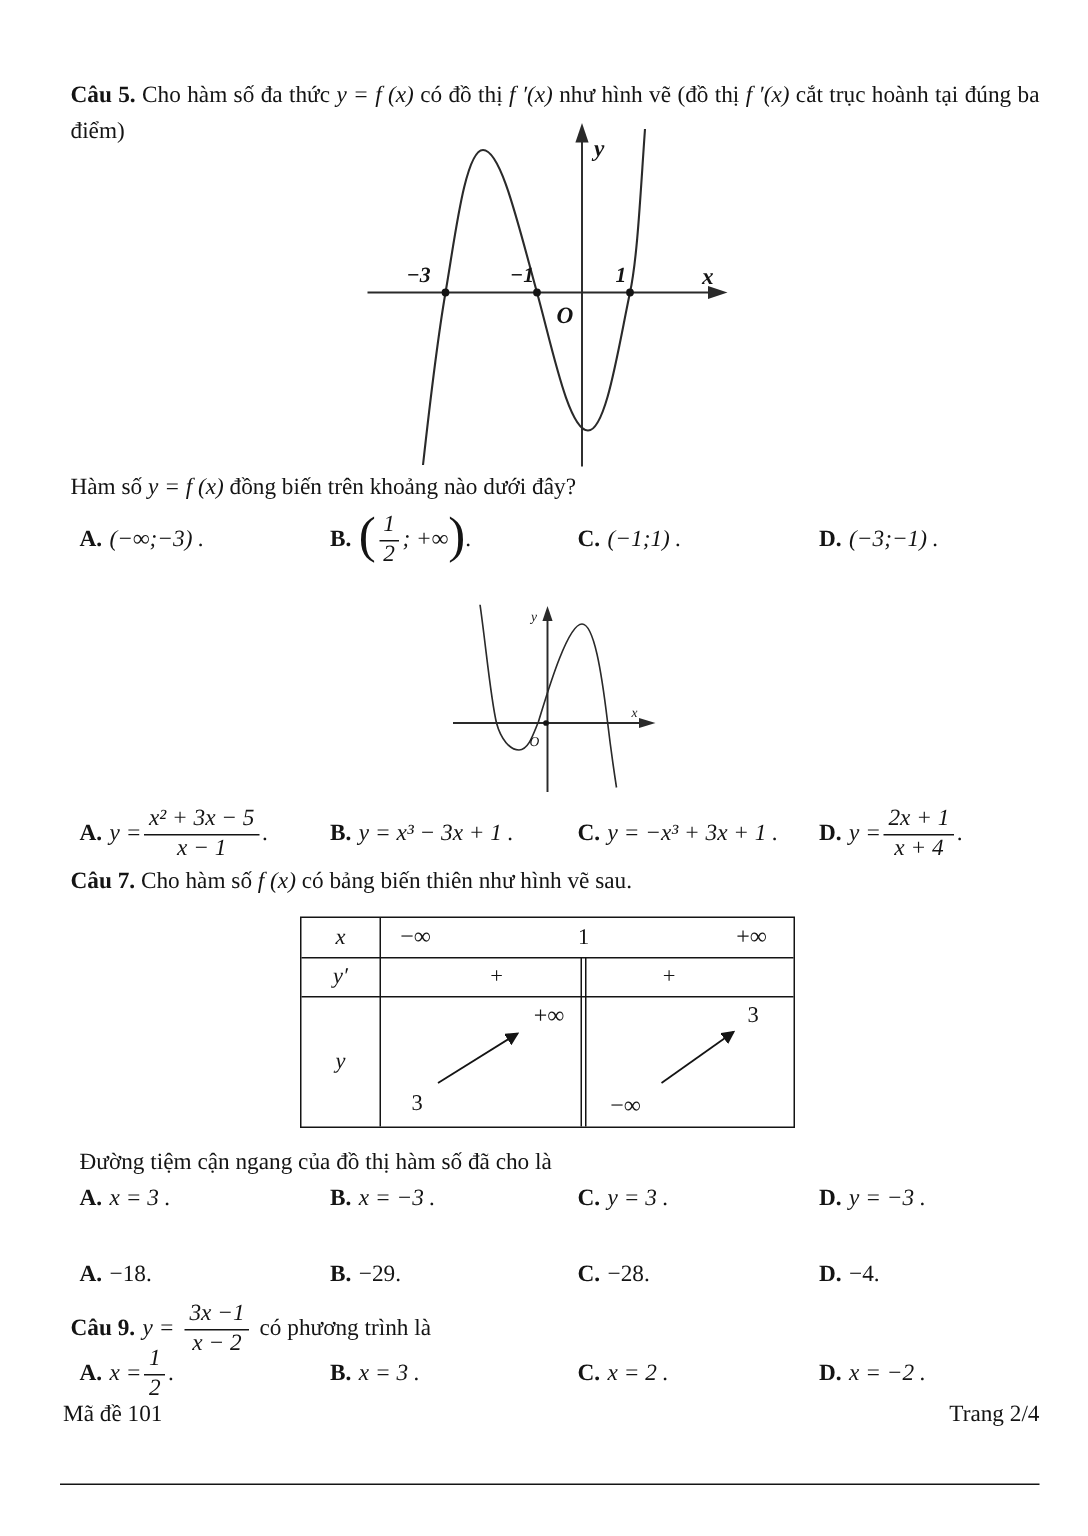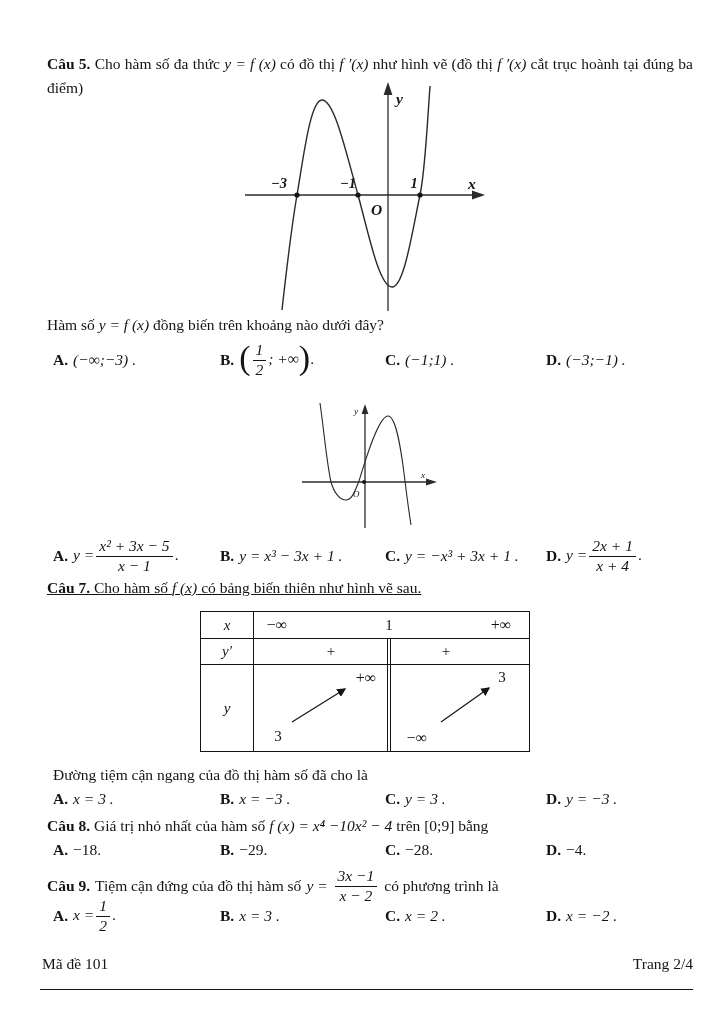--- a/index.html
+++ b/index.html
@@ -43,21 +43,21 @@
 
   svg text { font-family:"Liberation Serif", serif; fill:#141414; }
   .axis { stroke:#2a2a2a; stroke-width:1.3; fill:none; }
   .curve { stroke:#2a2a2a; stroke-width:1.4; fill:none; }
   .ah { fill:#2a2a2a; stroke:none; }
   .tick5 { font-size:14.5px; font-style:italic; font-weight:bold; }
   .axl5  { font-size:15.5px; font-style:italic; font-weight:bold; }
   .lbl6  { font-size:9px; font-style:italic; }
 
   .footer-line { position:absolute; left:40px; top:989px; width:653px; height:0; border-top:1.3px solid #141414; }
-  .footer-row  { position:absolute; left:42px; top:955px; width:651px; display:flex; justify-content:space-between; }
+  .footer-row  { position:absolute; left:42px; top:934px; width:651px; display:flex; justify-content:space-between; }
 </style>
 </head>
 <body>
 
 <div class="page">
 
   <div class="abs stem" style="left:47px; top:36px;margin-top:16px;">
     <span class="qlabel">Câu 5.</span><span> Cho hàm số đa thức </span><span class="math">y = f (x)</span><span> có đồ thị </span><span class="math">f ′(x)</span><span> như hình vẽ (đồ thị </span><span class="math">f ′(x)</span><span> cắt trục hoành tại đúng ba điểm)</span>
   </div>
 
@@ -132,21 +132,21 @@
       <span class="math">y = −x³ + 3x + 1 .</span>
     </div>
     <div class="opt w4">
       <span class="ol">D.</span>
       <span class="math">
         <span>y =</span><span class="frac"><span class="fn">2x + 1</span><span class="fd">x + 4</span></span><span class="plain">.</span>
       </span>
     </div>
   </div>
 
-  <div class="abs stem" style="left:47px; top:576px;text-decoration:underline;">
+  <div class="abs stem" style="left:47px; top:576px;">
     <span class="qlabel">Câu 7.</span><span> Cho hàm số </span><span class="math">f (x)</span><span> có bảng biến thiên như hình vẽ sau.</span>
   </div>
 
   <div class="bbt">
     <div class="vline"></div>
     <div class="hline1"></div>
     <div class="hline2"></div>
     <div class="dline"></div>
 
     <div class="cell math" style="left:0; top:0; width:52px; height:26px;">x</div>
@@ -192,23 +192,20 @@
     <div class="opt w3">
       <span class="ol">C.</span>
       <span class="math">y = 3 .</span>
     </div>
     <div class="opt w4">
       <span class="ol">D.</span>
       <span class="math">y = −3 .</span>
     </div>
   </div>
 
-  <div class="abs stem" style="left:47px; top:814px;">
-    <span class="qlabel">Câu 8.</span><span> Giá trị nhỏ nhất của hàm số </span><span class="math">f (x) = x⁴ −10x² − 4</span><span> trên </span><span>[0;9]</span><span> bằng</span>
-  </div>
 
   <div class="abs opt-row" style="left:53px; top:838px; height:24px;">
     <div class="opt w1">
       <span class="ol">A.</span>
       <span>−18.</span>
     </div>
     <div class="opt w2">
       <span class="ol">B.</span>
       <span>−29.</span>
     </div>
@@ -217,21 +214,20 @@
       <span>−28.</span>
     </div>
     <div class="opt w4">
       <span class="ol">D.</span>
       <span>−4.</span>
     </div>
   </div>
 
   <div class="abs stem-flex" style="left:47px; top:862px; height:48px;">
     <span class="qlabel">Câu 9.</span>
-    <span>Tiệm cận đứng của đồ thị hàm số</span>
     <span class="math">y =</span>
     <span class="frac">
         <span class="fn">3x −1</span>
         <span class="fd">x − 2</span>
       </span>
     <span>có phương trình là</span>
   </div>
 
   <div class="abs opt-row" style="left:53px; top:890px; height:52px;">
     <div class="opt w1">

